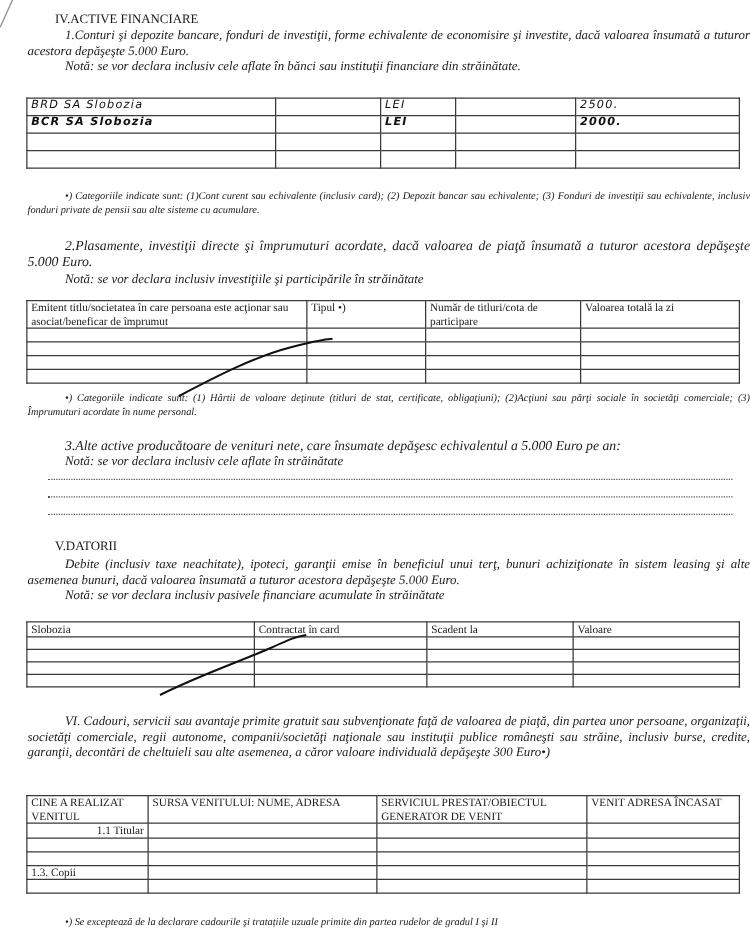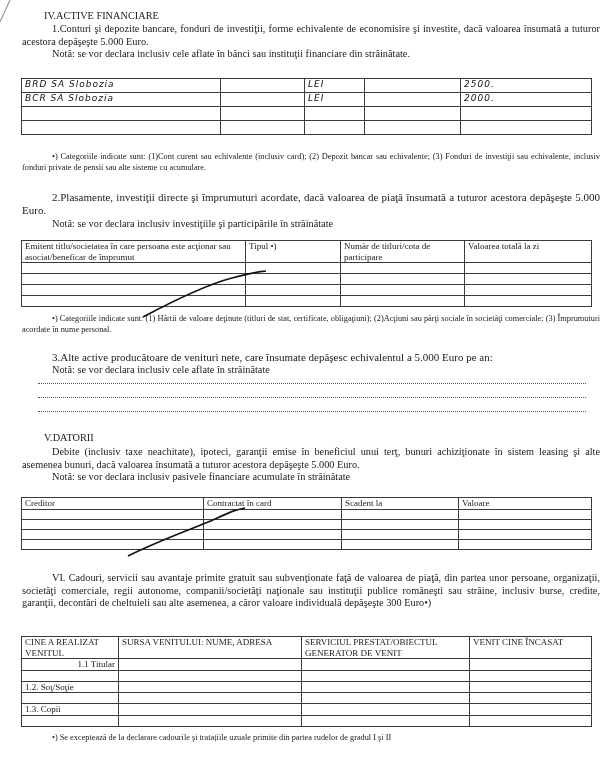--- a/index.html
+++ b/index.html
@@ -1,21 +1,21 @@
 <!DOCTYPE html>
 <html><head>
 <meta charset="utf-8">
 <style>
   html, body { margin: 0; padding: 0; }
   body {
     width: 600px; height: 761px; background: #ffffff; position: relative; overflow: hidden;
     font-family: "Liberation Serif", serif; color: #1a1a1a; font-size: 10.3px; line-height: 12.5px;
   }
   .corner { position: absolute; left: 0; top: 0; width: 14px; height: 22px; }
-  .p { position: absolute; left: 22px; right: 0; text-align: justify; }
+  .p { position: absolute; left: 22px; right: 0; text-align: justify; font-style: italic; }
   .ind { text-indent: 30px; }
   .title { position: absolute; left: 44px; }
   .small { font-size: 8.3px; line-height: 10.5px; }
   table.t { position: absolute; border-collapse: collapse; table-layout: fixed; }
   table.t td { border: 1px solid #3a3a3a; padding: 0 3px; vertical-align: top; font-size: 9px; line-height: 10.5px; overflow: hidden; white-space: nowrap; }
   table.t td.wrap { white-space: normal; }
   .hw { font-family: "DejaVu Sans", sans-serif; font-style: italic; font-size: 14px; line-height: 14px; color: #111; letter-spacing: 1px; }
   .dotline { position: absolute; left: 38px; right: 14px; border-bottom: 1px dotted #555; height: 0; }
   .center { }
   svg.strike { position: absolute; left: 0; top: 0; pointer-events: none; }
@@ -40,21 +40,21 @@
       <col style="width:131px">
     </colgroup>
   <tbody>
   <tr style="height:14px;">
     <td class="hw">BRD SA Slobozia</td>
     <td></td>
     <td class="hw">LEI</td>
     <td></td>
     <td class="hw center">2500.</td>
   </tr>
-  <tr style="height:14px;">
+  <tr style="height:14px;font-weight:bold;">
     <td class="hw">BCR SA Slobozia</td>
     <td></td>
     <td class="hw">LEI</td>
     <td></td>
     <td class="hw center">2000.</td>
   </tr>
   <tr style="height:14px;">
     <td></td>
     <td></td>
     <td></td>
@@ -131,21 +131,21 @@
 
 <table class="t" style="left:21px; top:497px; width:570px;">
   <colgroup>
       <col style="width:182px">
       <col style="width:138px">
       <col style="width:117px">
       <col style="width:133px">
     </colgroup>
   <tbody>
       <tr style="height:11px;">
-    <td class="center">Creditor</td>
+    <td class="center">Slobozia</td>
     <td class="center">Contractat în card</td>
     <td class="center">Scadent la</td>
     <td class="center">Valoare</td>
   </tr>
   <tr style="height:10px;">
         <td></td>
         <td></td>
         <td></td>
         <td></td>
       </tr>
@@ -177,36 +177,30 @@
       <col style="width:97px">
       <col style="width:183px">
       <col style="width:168px">
       <col style="width:122px">
     </colgroup>
   <tbody>
       <tr style="height:22px;">
     <td class="wrap">CINE A REALIZAT VENITUL</td>
     <td class="wrap">SURSA VENITULUI: NUME, ADRESA</td>
     <td class="wrap">SERVICIUL PRESTAT/OBIECTUL GENERATOR DE VENIT</td>
-    <td class="wrap">VENIT CINE ÎNCASAT</td>
+    <td class="wrap">VENIT ADRESA ÎNCASAT</td>
   </tr>
   <tr style="height:11px;text-align:right;">
         <td>1.1 Titular</td>
         <td></td>
         <td></td>
         <td></td>
       </tr>
   <tr style="height:11px;">
         <td></td>
-        <td></td>
-        <td></td>
-        <td></td>
-      </tr>
-  <tr style="height:11px;">
-        <td>1.2. Soţ/Soţie</td>
         <td></td>
         <td></td>
         <td></td>
       </tr>
   <tr style="height:11px;">
         <td></td>
         <td></td>
         <td></td>
         <td></td>
       </tr>

